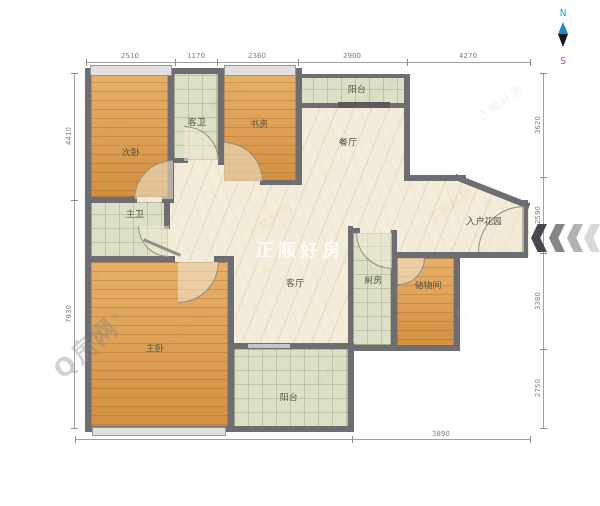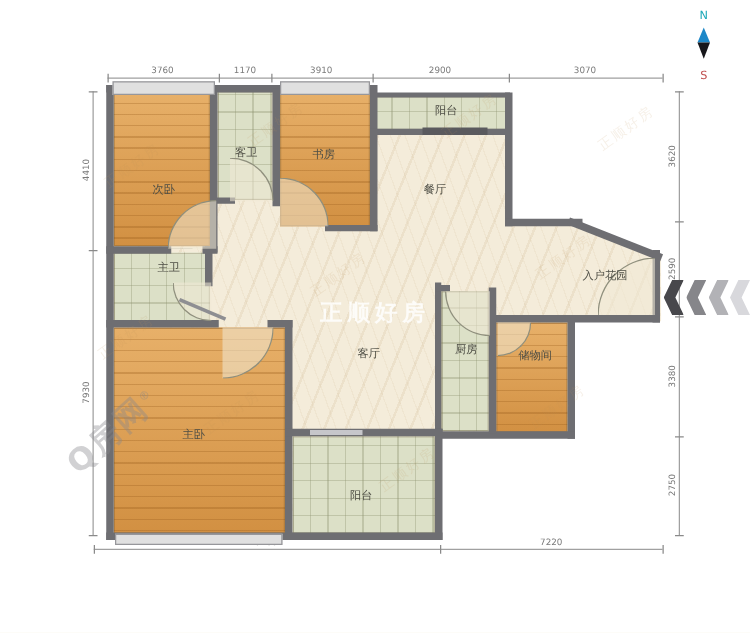--- a/index.html
+++ b/index.html
@@ -134,21 +134,21 @@
   <div class="arc br" style="left:178px;top:262px;width:40px;height:40px"></div>
   <div class="arc bl" style="left:356px;top:233px;width:35px;height:35px"></div>
   <div class="arc br" style="left:398px;top:258px;width:26px;height:26px"></div>
   <div class="arc tl" style="left:478px;top:206px;width:45px;height:45px"></div>
   <div class="leaf" style="left:142px;top:246px;width:40px;height:3px;transform:rotate(23deg)"></div>
 
   <div class="room-label" style="left:131px;top:152px">次卧</div>
   <div class="room-label" style="left:197px;top:122px">客卫</div>
   <div class="room-label" style="left:259px;top:124px">书房</div>
   <div class="room-label" style="left:357px;top:89px">阳台</div>
-  <div class="room-label" style="left:348px;top:152px">餐厅</div>
+  <div class="room-label" style="left:348px;top:142px">餐厅</div>
   <div class="room-label" style="left:484px;top:221px">入户花园</div>
   <div class="room-label" style="left:135px;top:214px">主卫</div>
   <div class="room-label" style="left:295px;top:283px">客厅</div>
   <div class="room-label" style="left:373px;top:280px">厨房</div>
   <div class="room-label" style="left:428px;top:285px">储物间</div>
   <div class="room-label" style="left:155px;top:348px">主卧</div>
   <div class="room-label" style="left:289px;top:397px">阳台</div>
 
   <div class="dline" style="left:86px;top:62px;width:444px;height:1px"></div>
   <div class="dline" style="left:74px;top:73px;width:1px;height:355px"></div>
@@ -169,33 +169,33 @@
   <div class="tickh" style="left:540px;top:73px"></div>
   <div class="tickh" style="left:540px;top:177px"></div>
   <div class="tickh" style="left:540px;top:253px"></div>
   <div class="tickh" style="left:540px;top:349px"></div>
   <div class="tickh" style="left:540px;top:428px"></div>
 
   <div class="tickv" style="left:75px;top:436px"></div>
   <div class="tickv" style="left:352px;top:436px"></div>
   <div class="tickv" style="left:530px;top:436px"></div>
 
-  <div class="dim" style="left:130px;top:56px">3760</div>
+  <div class="dim" style="left:130px;top:56px">2510</div>
   <div class="dim" style="left:196px;top:56px">1170</div>
-  <div class="dim" style="left:257px;top:56px">3910</div>
+  <div class="dim" style="left:257px;top:56px">2360</div>
   <div class="dim" style="left:352px;top:56px">2900</div>
-  <div class="dim" style="left:468px;top:56px">3070</div>
+  <div class="dim" style="left:468px;top:56px">4270</div>
   <div class="dim v" style="left:69px;top:136px">4410</div>
   <div class="dim v" style="left:69px;top:314px">7930</div>
   <div class="dim v" style="left:538px;top:125px">3620</div>
   <div class="dim v" style="left:538px;top:215px">2590</div>
   <div class="dim v" style="left:538px;top:301px">3380</div>
   <div class="dim v" style="left:538px;top:388px">2750</div>
   <div class="dim" style="left:213px;top:434px">9200</div>
-  <div class="dim" style="left:441px;top:434px">7220</div>
+  <div class="dim" style="left:441px;top:434px">3890</div>
 
   <div id="compass">
     <div class="n">N</div>
     <div class="tri-up"></div>
     <div class="tri-down"></div>
     <div class="s">S</div>
   </div>
 
   <div class="chev" style="left:531px;top:224px;background:#48484c"></div>
   <div class="chev" style="left:549px;top:224px;background:#86868a"></div>

